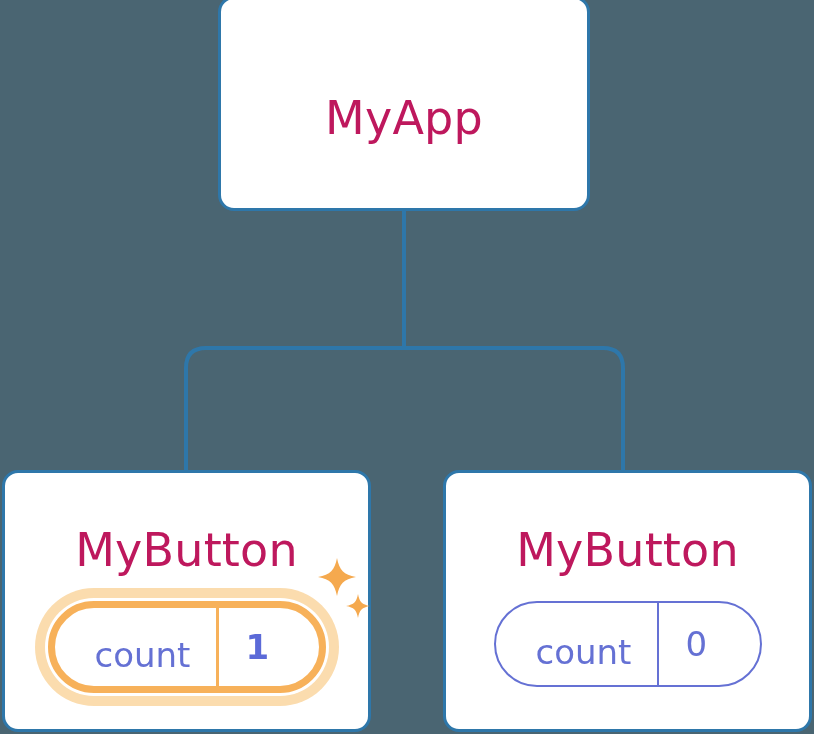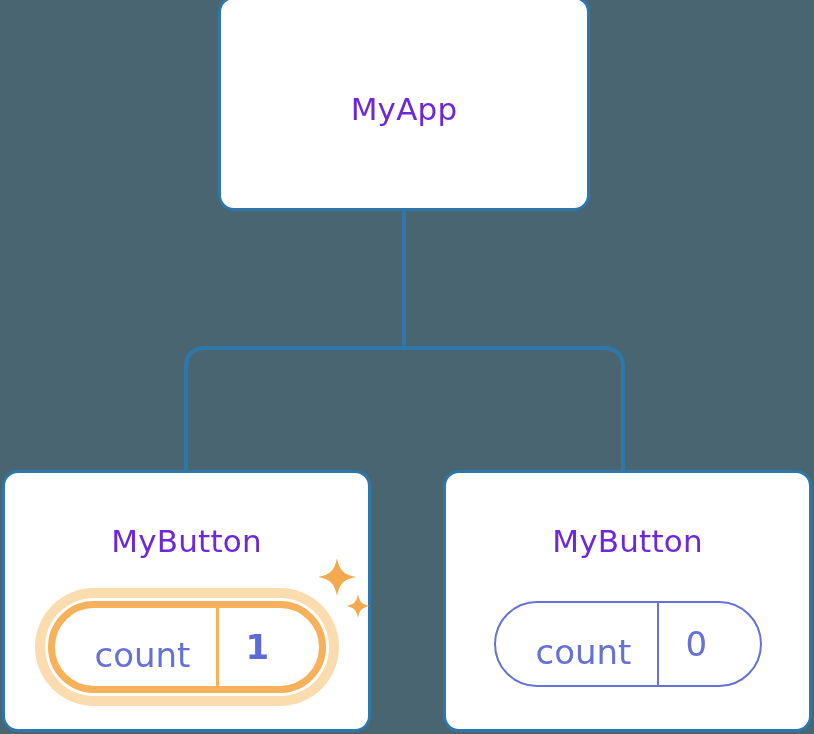--- a/index.html
+++ b/index.html
@@ -62,22 +62,22 @@
     top: 470px;
     width: 369px;
     height: 262px;
   }
 
   .node-title {
     position: absolute;
     left: 0;
     width: 100%;
     text-align: center;
-    color: #6d28d9;
-    font-size: 31px;
+    color: #be185d;
+    font-size: 46px;
     font-weight: 400;
     letter-spacing: 0.2px;
     white-space: nowrap;
   }
 
   .node-root .node-title { top: 92px; }
   .node-leaf-left .node-title,
   .node-leaf-right .node-title { top: 50px; text-align: center; }
 
   

